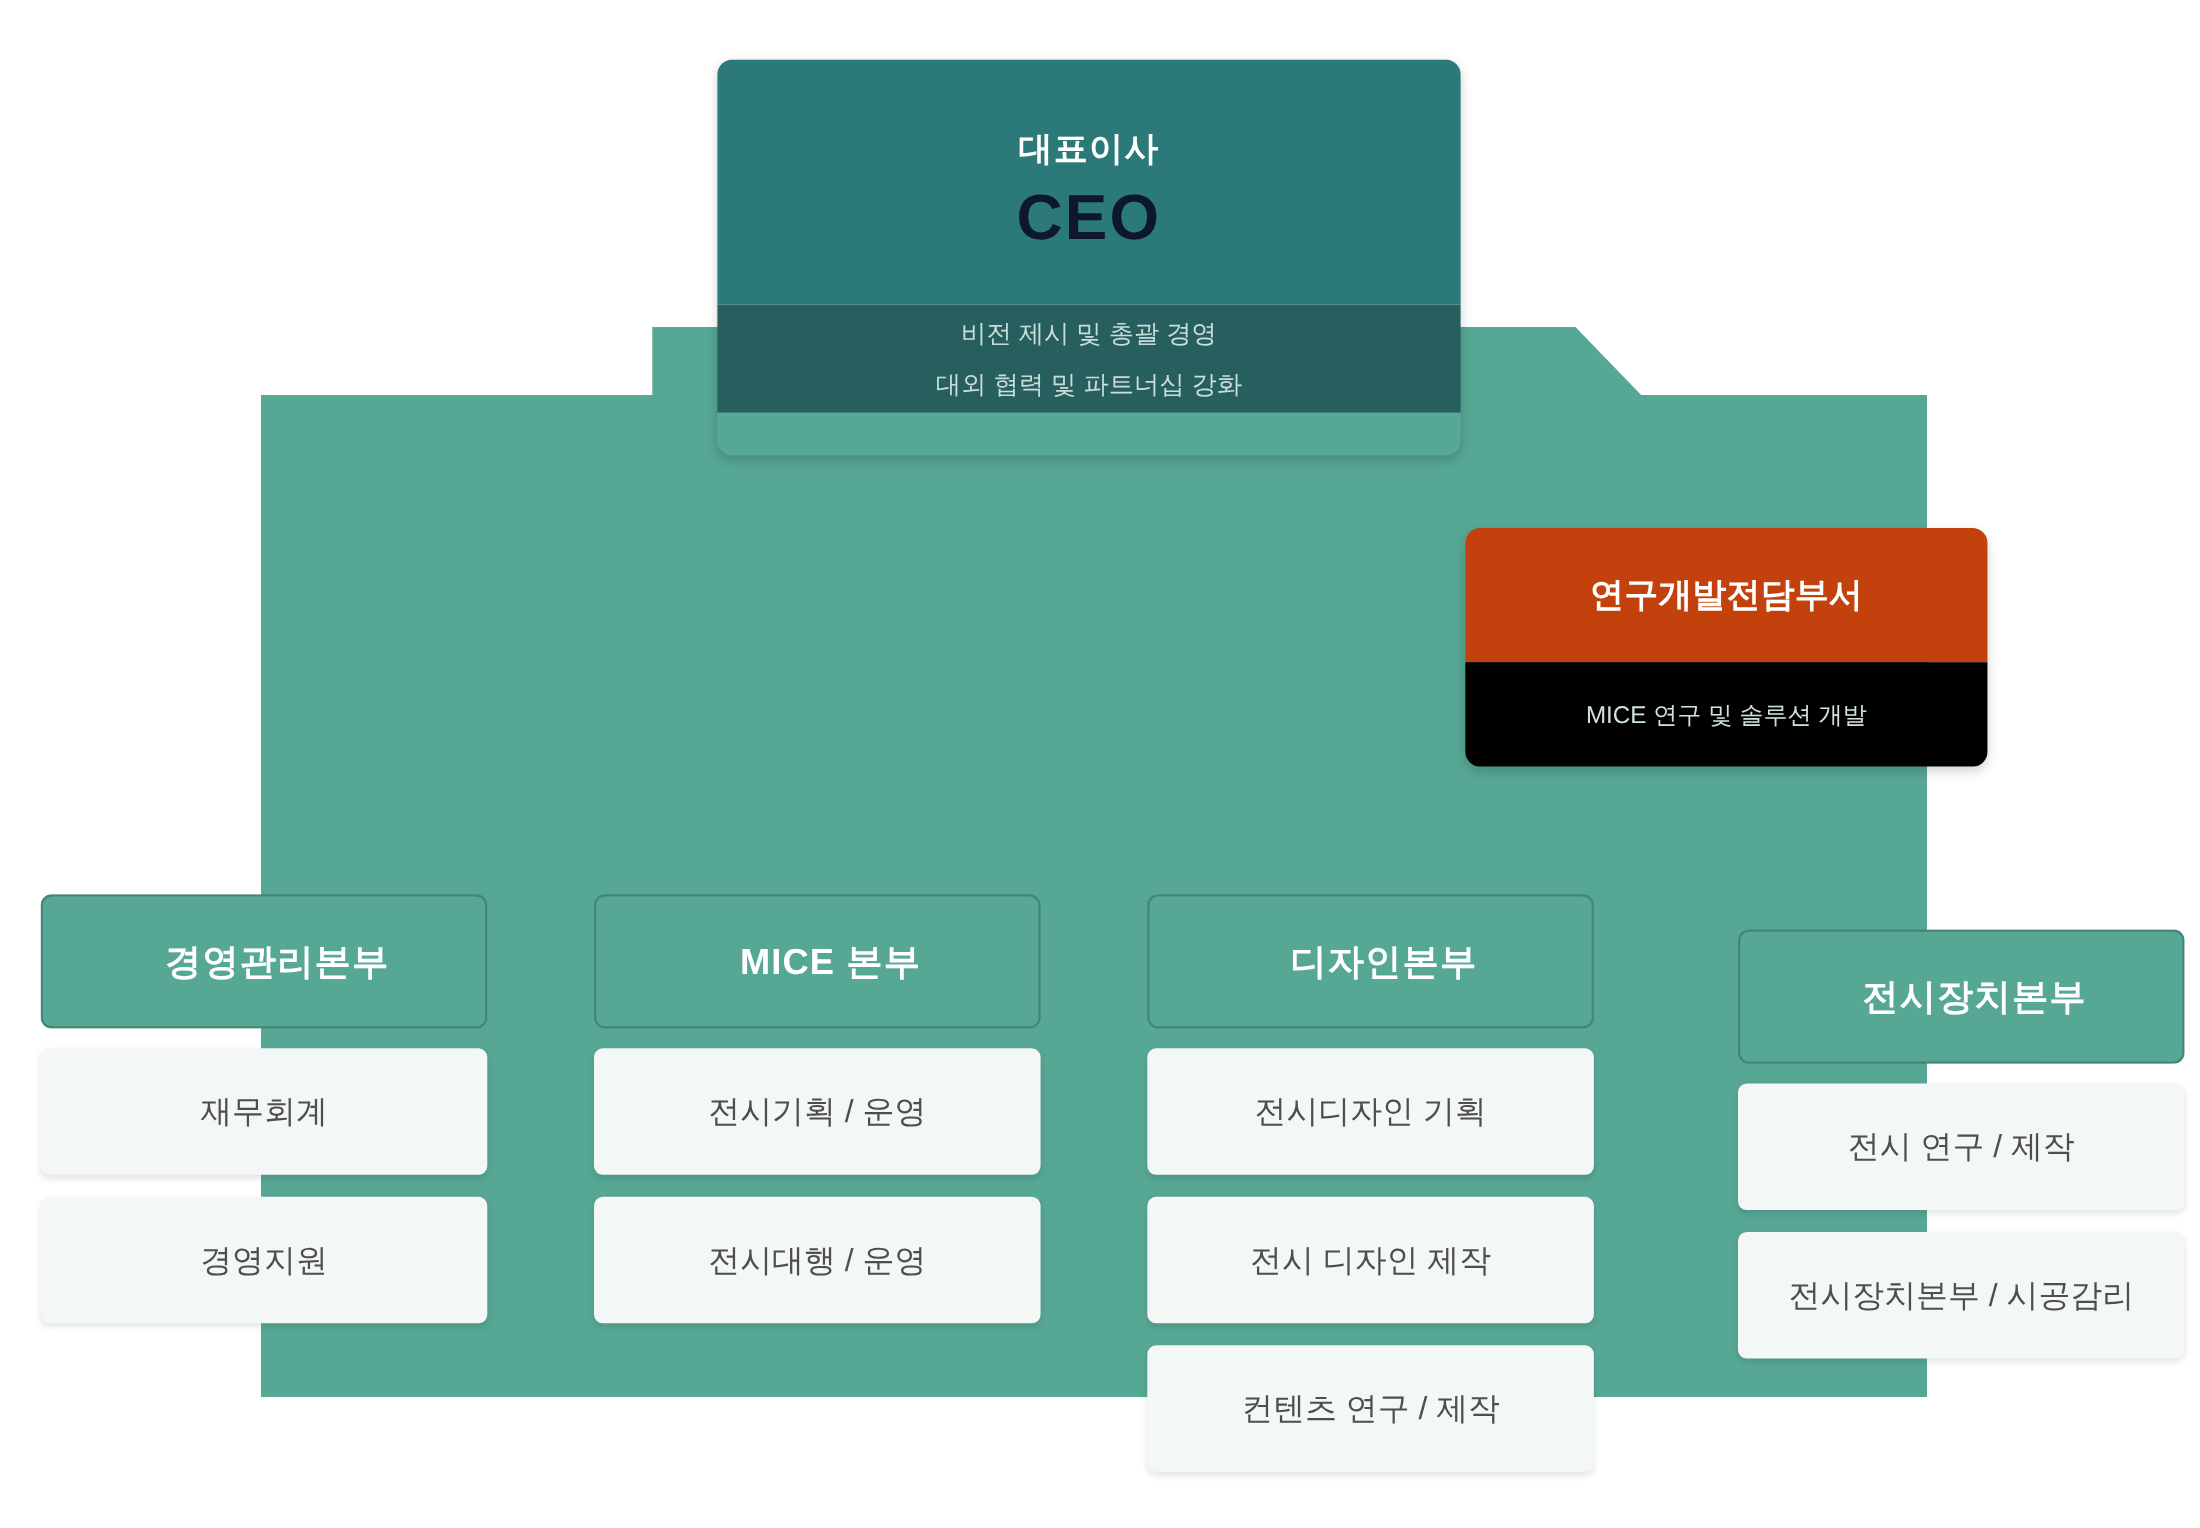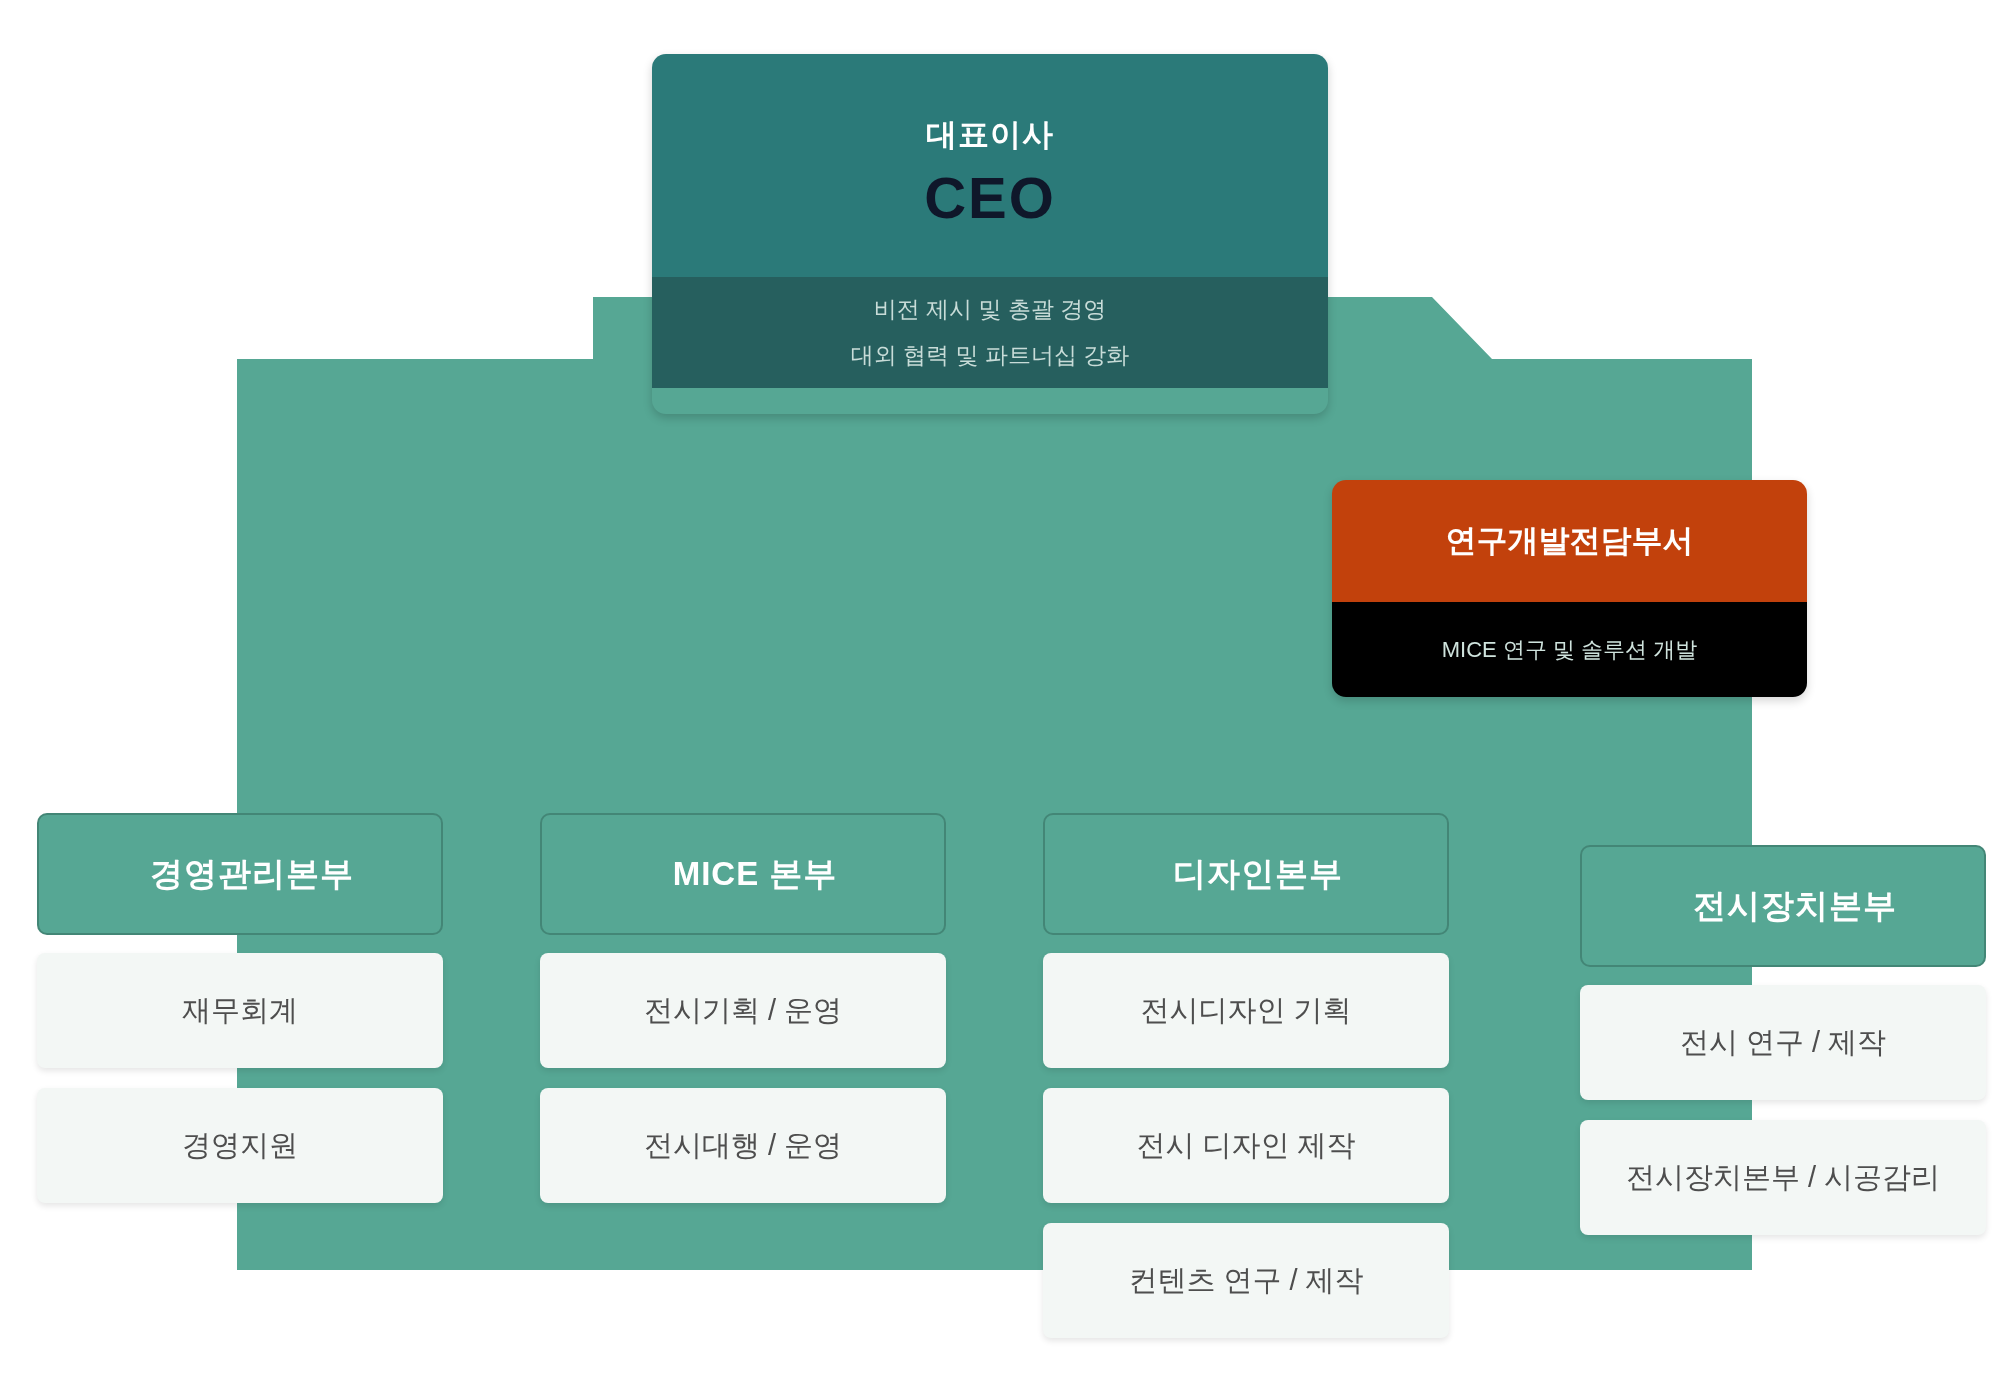--- a/index.html
+++ b/index.html
@@ -22,21 +22,21 @@
     border-radius:14px; overflow:hidden; box-shadow:0 4px 10px rgba(0,0,0,0.18);margin-top:16px;
   }
   .ceo-top {
     height:223px; background:#2b7a79;
     display:flex; flex-direction:column; align-items:center; justify-content:center;
     padding-top:14px; box-sizing:border-box;
   }
   .ceo-ko { font-size:31px; font-weight:bold; color:#ffffff; letter-spacing:1px; }
   .ceo-en { font-size:58px; font-weight:bold; color:#0f172a; letter-spacing:2px; margin-top:8px; }
   .ceo-bottom {
-    height:111px; background:#265f5e;
+    height:98px; background:#265f5e;
     display:flex; flex-direction:column; align-items:center; justify-content:center; gap:15px;
   }
   .duty-line { font-size:23px; color:#c8dcd8; }
 
   
   .rnd {
     position:absolute; left:1332px; top:480px; width:475px; height:217px;
     border-radius:14px; overflow:hidden; box-shadow:0 4px 10px rgba(0,0,0,0.16);
   }
   .rnd-top {

